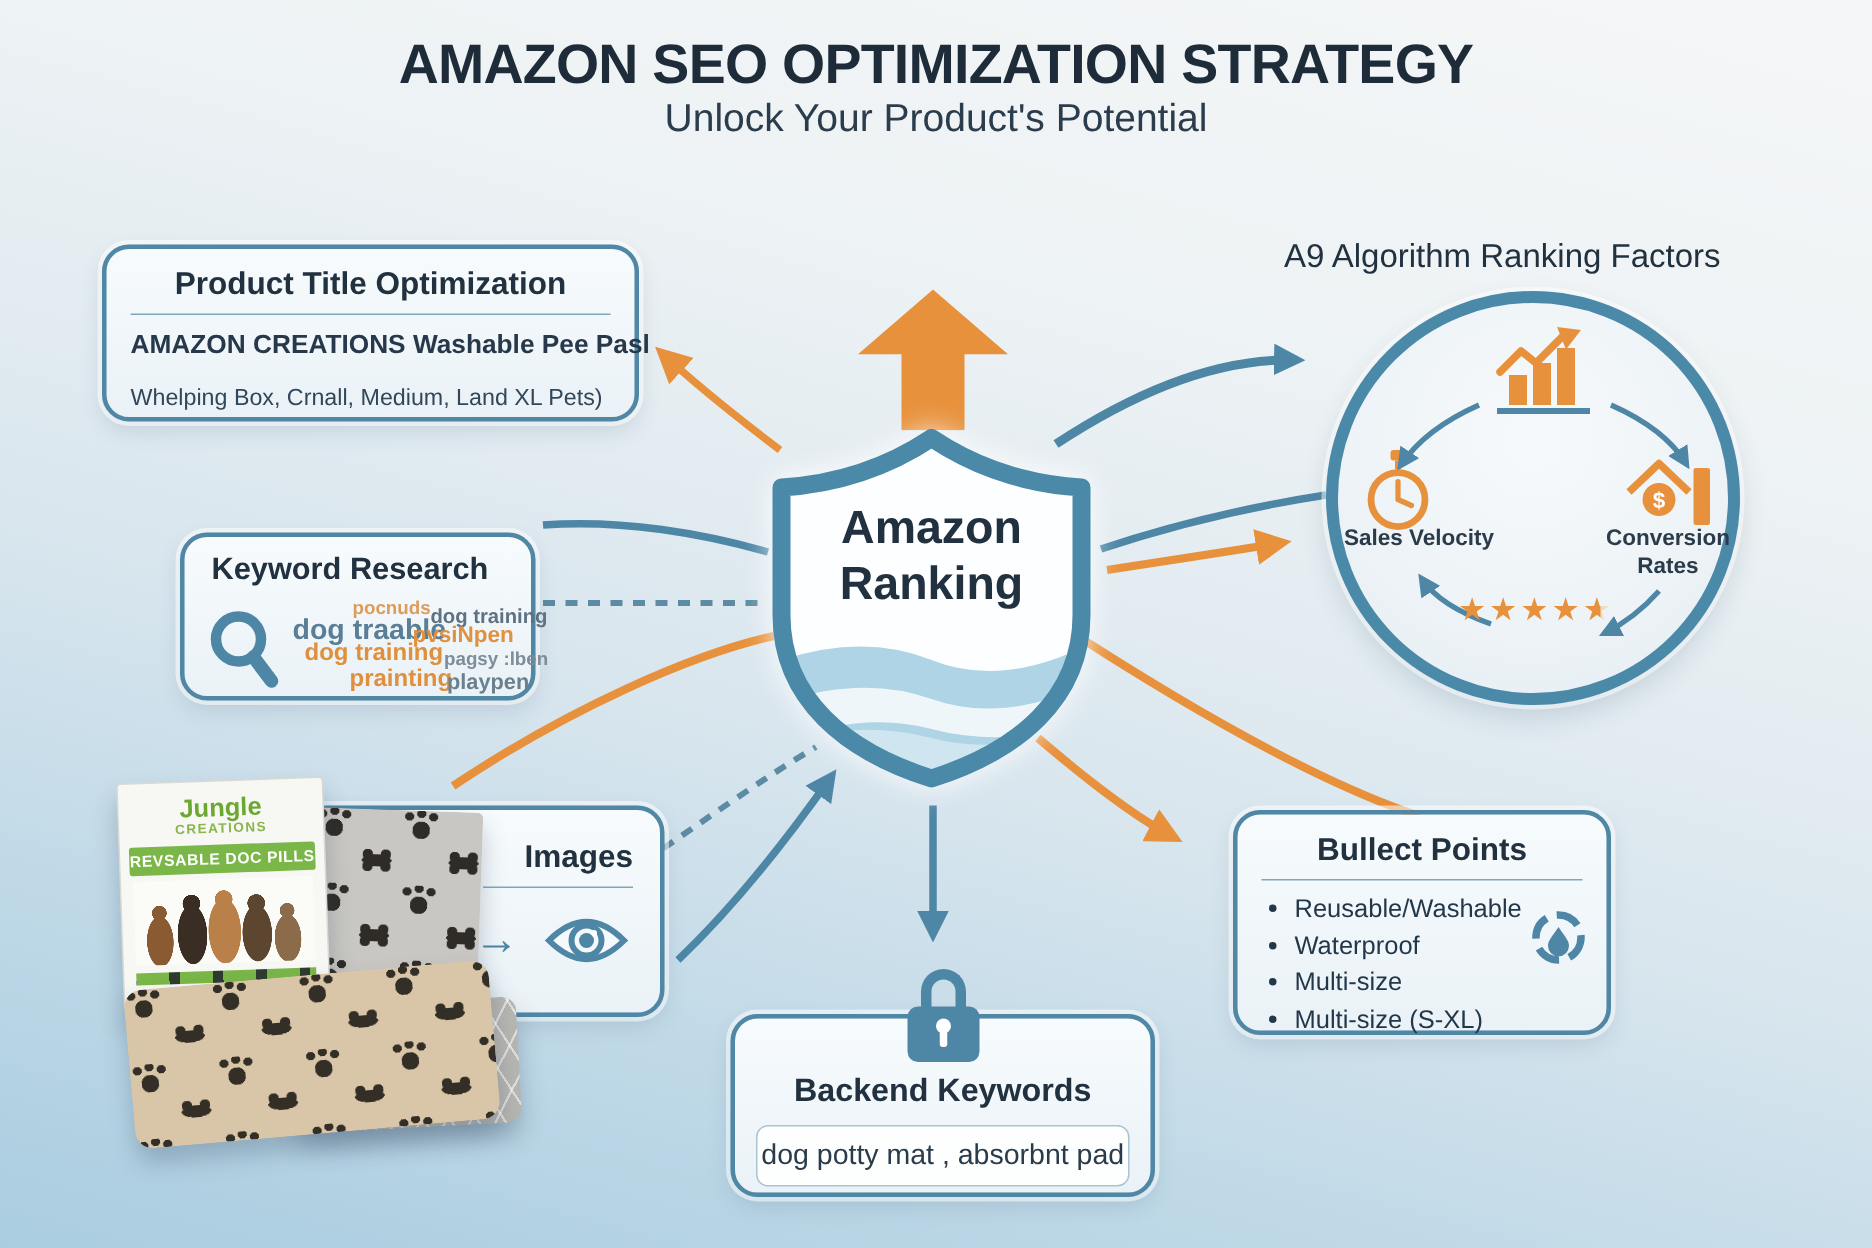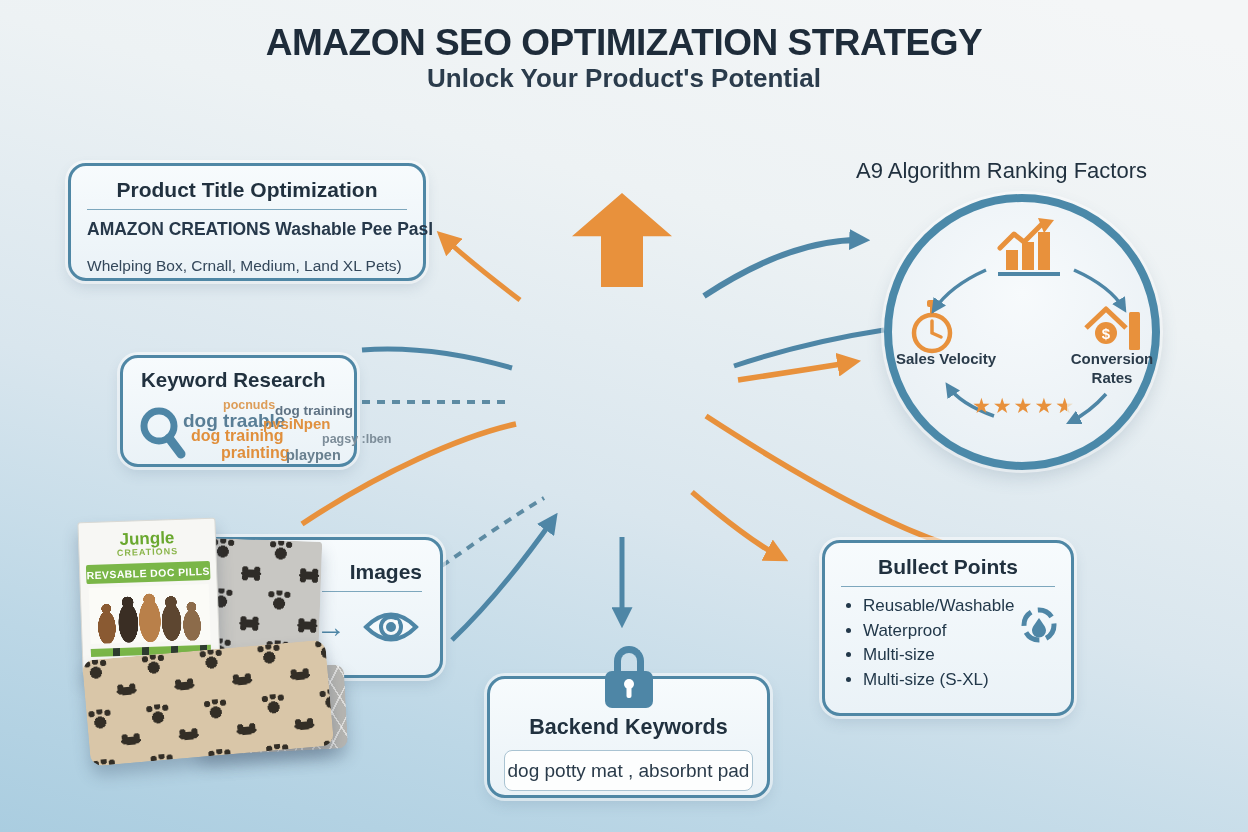--- a/index.html
+++ b/index.html
@@ -7,21 +7,21 @@
   body { font-family:"Liberation Sans", sans-serif; }
   .canvas {
     position:relative; width:1248px; height:832px; overflow:hidden;
     background:linear-gradient(195deg,#f4f6f7 4%,#edf2f4 30%,#d9e6ee 58%,#bcd7e6 82%,#aacde0 100%);
   }
 
   
   .title { position:absolute; top:22px; left:0; width:100%; text-align:center;
     font-size:37px; font-weight:700; letter-spacing:-0.5px; color:#1e2c3a; }
   .subtitle { position:absolute; top:63px; left:0; width:100%; text-align:center;
-    font-size:26px; font-weight:700; color:#2b3c4c; }
+    font-size:26px; font-weight:400; color:#2b3c4c; }
 
   
   .connectors { position:absolute; left:0; top:0; z-index:1; pointer-events:none; }
 
   
   .info-box {
     position:absolute; z-index:2;
     background:linear-gradient(180deg,#f7fbfd 0%,#eaf2f7 100%);
     border:3px solid #4f87a5; border-radius:18px;
     box-shadow:0 0 0 3px rgba(255,255,255,.55), 0 6px 14px rgba(70,100,125,.18);
@@ -32,40 +32,40 @@
 
   
   .pt-box { left:68px; top:163px; width:358px; height:118px; padding:12px 16px 10px; }
   .pt-line1 { margin-top:9px; font-size:17.5px; font-weight:600; color:#26384a; white-space:nowrap; }
   .pt-line2 { margin-top:17px; font-size:15.5px; color:#33475a; white-space:nowrap; }
 
   
   .kw-box { left:120px; top:355px; width:237px; height:112px; }
   .kw-heading { position:absolute; left:18px; top:10px; font-size:20.5px; }
   .kw-mag { position:absolute; left:14px; top:46px; width:52px; height:58px; }
-  .kw-cloud { position:absolute; left:0; top:0; width:100%; height:100%; }
+  .kw-cloud { position:absolute; left:12px; top:0; width:100%; height:100%; }
   .kw-cloud span { position:absolute; white-space:nowrap; line-height:1; }
   .w0 { left:100px; top:41px; font-size:12.5px; font-weight:700; color:#dd9d58; }
   .w1 { left:152px; top:46px; font-size:13.5px; font-weight:600; color:#5f7283; }
   .w2 { left:60px;  top:53px; font-size:19px;  font-weight:700; color:#597e96; }
   .w3 { left:140px; top:58px; font-size:15px;  font-weight:700; color:#e09140; }
   .w4 { left:68px;  top:70px; font-size:16px;  font-weight:700; color:#e08f3c; }
-  .w5 { left:161px; top:75px; font-size:12.5px; font-weight:600; color:#7d8d99;padding-left:38px; }
+  .w5 { left:161px; top:75px; font-size:12.5px; font-weight:600; color:#7d8d99; }
   .w6 { left:98px;  top:87px; font-size:16px;  font-weight:700; color:#e08f3c; }
   .w7 { left:163px; top:90px; font-size:14.5px; font-weight:600; color:#69808f; }
 
   
   .img-box { left:200px; top:537px; width:243px; height:141px; padding:20px 18px; }
   .img-heading { text-align:right; }
   .img-rule { width:100px; margin-left:auto; }
   .img-row { display:flex; justify-content:flex-end; align-items:center; gap:16px; margin-top:16px; padding-right:2px; }
   .img-arrow { font-size:30px; font-weight:700; color:#4e86a6; line-height:1; }
 
   
-  .bp-box { left:822px; top:540px; width:252px; height:176px; padding:12px 16px; }
+  .bp-box { left:822px; top:540px; width:252px; height:150px; padding:12px 16px; }
   .bp-list { margin:8px 0 0 22px; font-size:17px; color:#22384a; }
   .bp-list li { margin-bottom:2.5px; line-height:1.3; }
   .bp-icon { position:absolute; right:12px; top:62px; width:40px; height:40px; }
 
   
   .bk-box { left:487px; top:676px; width:283px; height:122px; }
   .bk-heading { text-align:center; margin-top:36px; font-size:21.5px; }
   .bk-field { margin:10px 14px 0; height:41px; background:#fdfefe; border:1.5px solid #a9c3d2;
     border-radius:8px; display:flex; align-items:center; justify-content:center;
     font-size:19px; color:#2a3b4a; }
@@ -264,20 +264,40 @@
   <div class="info-box bk-box">
     <div class="lock">
       <div class="lock-shackle"></div>
       <div class="lock-body"></div>
     </div>
     <div class="box-heading bk-heading">Backend Keywords</div>
     <div class="bk-field">dog potty mat , absorbnt pad</div>
   </div>
 
   <div class="up-arrow"></div>
+  <div class="shield">
+    <svg width="230" height="245" viewBox="0 0 230 245">
+      <defs>
+        <clipPath id="shield-clip">
+          <path d="M115,10 C148,32 182,41 215,43 L215,128 C215,184 172,219 115,237 C58,219 15,184 15,128 L15,43 C48,41 82,32 115,10 Z"></path>
+        </clipPath>
+      </defs>
+      <path d="M115,10 C148,32 182,41 215,43 L215,128 C215,184 172,219 115,237 C58,219 15,184 15,128 L15,43 C48,41 82,32 115,10 Z" fill="#fdfeff" stroke="none"></path>
+      <g clip-path="url(#shield-clip)">
+        <path d="M15,158 Q70,140 115,158 T215,150 L215,245 L15,245 Z" fill="#aed4e6"></path>
+        <path d="M15,186 Q70,168 115,184 T215,176 L215,202 Q160,216 115,204 T15,212 Z" fill="#eef6fa"></path>
+        <path d="M15,212 Q70,198 115,210 T215,202 L215,245 L15,245 Z" fill="#cfe6f0"></path>
+      </g>
+      <path d="M115,10 C148,32 182,41 215,43 L215,128 C215,184 172,219 115,237 C58,219 15,184 15,128 L15,43 C48,41 82,32 115,10 Z" fill="none" stroke="#4b89a9" stroke-width="12" stroke-linejoin="round"></path>
+    </svg>
+    <div class="shield-text">
+      <div>Amazon</div>
+      <div>Ranking</div>
+    </div>
+  </div>
 
   <div class="a9-heading">A9 Algorithm Ranking Factors</div>
   <div class="a9-circle">
     <svg class="ic ic-chart" width="76" height="62" viewBox="0 0 76 62">
       <rect x="14" y="34" width="12" height="20" fill="#e8913c"></rect>
       <rect x="30" y="26" width="12" height="28" fill="#e8913c"></rect>
       <rect x="46" y="16" width="12" height="38" fill="#e8913c"></rect>
       <polyline points="8,32 22,18 32,26 50,8" fill="none" stroke="#e8913c" stroke-width="5" stroke-linecap="round" stroke-linejoin="round"></polyline>
       <polygon points="46,2 62,4 52,17" fill="#e8913c"></polygon>
       <line x1="6" y1="58" x2="68" y2="58" stroke="#4e86a6" stroke-width="4"></line>

